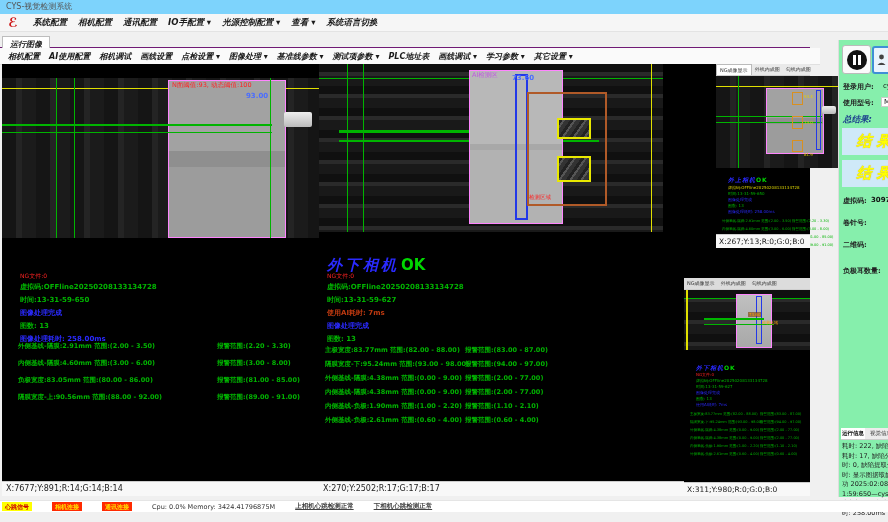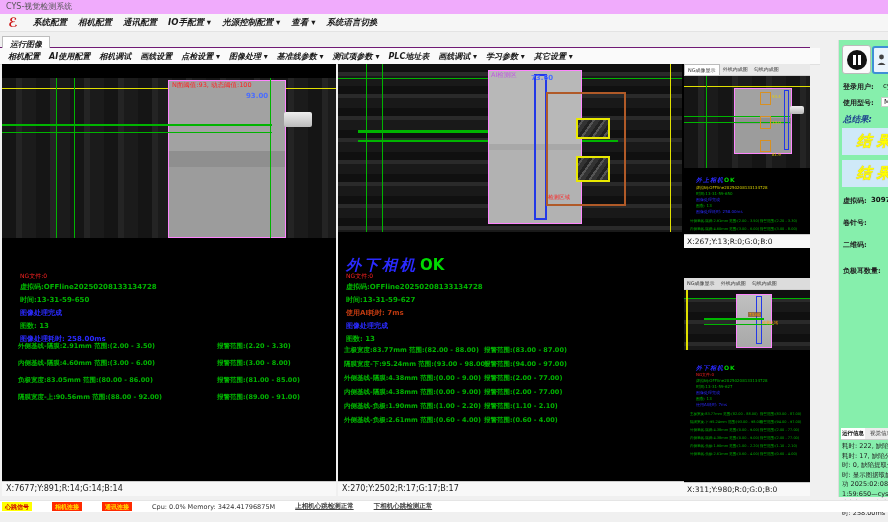--- a/index.html
+++ b/index.html
@@ -1,30 +1,30 @@
 <!DOCTYPE html>
 <html style="--green: #00b400; --blue: #2a2aff; --red: #ff2222; --yellow: #e0e000; --pink: #ff85ff; --brown: #b05a28; --result_bg: #cfe9f8; --result_text: #ffff00;"><head>
 <meta charset="utf-8">
 <style>
   html,body{margin:0;padding:0;}
   body{width:888px;height:522px;background:#ffffff;font-family:"DejaVu Sans",sans-serif;overflow:hidden;position:relative;}
   .win{position:absolute;inset:0;background:#f0f0f0;}
   
-  .titlebar{position:absolute;top:0;left:0;right:0;height:14px;background:#f0abfc;font-size:8px;color:#555;line-height:14px;padding-left:6px;}
+  .titlebar{position:absolute;top:0;left:0;right:0;height:14px;background:#7dd3fc;font-size:8px;color:#555;line-height:14px;padding-left:6px;}
   .menubar{position:absolute;top:14px;left:0;right:0;height:17px;background:#f6f6f6;border-bottom:1px solid #e3e3e3;display:flex;align-items:center;gap:11px;padding-left:4px;}
   .logo{color:#cc1111;font-weight:bold;font-style:italic;font-size:13px;width:18px;text-align:center;}
   .menu-item{font-size:8.5px;font-weight:bold;font-style:italic;color:#1a1a1a;cursor:default;}
   .tabrow{position:absolute;top:32px;left:0;right:78px;height:15px;background:#f0f0f0;border-bottom:1px solid #701a75;}
   .run-tab{display:inline-block;margin-left:2px;background:#ffffff;border:1px solid #bdbdbd;border-bottom:none;font-size:8px;font-weight:bold;font-style:italic;padding:2px 7px 1px 7px;color:#222;}
   .toolbar{position:absolute;top:48px;left:0;width:812px;height:16px;background:#fafafa;border-bottom:1px solid #e0e0e0;display:flex;align-items:center;gap:9px;padding-left:8px;}
   .tool-item{font-size:8px;font-weight:bold;font-style:italic;color:#1a1a1a;white-space:nowrap;}
   
   .img-panel{position:absolute;top:64px;height:432px;background:#000;}
   .panel-left{left:2px;width:334px;}
-  .panel-mid{left:338px;width:380px;}
+  .panel-mid{left:319px;width:380px;}
   .coord-footer{position:absolute;left:0;right:0;bottom:0;height:14px;background:#f8f8f8;border-top:1px solid #ccc;font-size:8px;color:#222;line-height:14px;padding-left:4px;}
   .hline{position:absolute;height:1px;}
   .vline{position:absolute;width:1px;}
   .yellow{background:var(--yellow);}
   .green-l{background:var(--green);}
   .ov-red{position:absolute;font-size:6.5px;color:var(--red);white-space:nowrap;}
   .ov-blue{position:absolute;font-size:7px;color:#4a6dff;font-weight:bold;white-space:nowrap;}
   .ov-violet{position:absolute;font-size:6.5px;color:#c05ae0;white-space:nowrap;}
   .machine{position:absolute;background:
     repeating-linear-gradient(90deg,#151515 0 14px,#242424 14px 20px,#1b1b1b 20px 34px);}
@@ -195,21 +195,21 @@
     <div class="mrow" style="left:6px;top:338px;"><span>内侧基线-负极:1.90mm 范围:(1.00 - 2.20)</span></div>
     <div class="mrow" style="left:146px;top:338px;"><span>报警范围:(1.10 - 2.10)</span></div>
     <div class="mrow" style="left:6px;top:352px;"><span>外侧基线-负极:2.61mm 范围:(0.60 - 4.00)</span></div>
     <div class="mrow" style="left:146px;top:352px;"><span>报警范围:(0.60 - 4.00)</span></div>
 
     <div class="coord-footer">X:270;Y:2502;R:17;G:17;B:17</div>
   </div>
 
   <div class="mini-col">
 
-    <div class="mini-panel" style="top:0;height:184px;">
+    <div class="mini-panel" style="top:0;height:184px;margin-left:32px;">
       <div class="mini-tabs">
         <span class="mini-tab active">NG成像显示</span>
         <span class="mini-tab">外线内成图</span>
         <span class="mini-tab">勾线内成图</span>
       </div>
       <div class="machine" style="left:0;top:12px;width:126px;height:92px;"></div>
       <div class="hline yellow" style="left:0;top:22px;width:126px;"></div>
       <div class="product" style="left:50px;top:24px;width:56px;height:64px;"></div>
       <div class="hline green-l" style="left:0;top:52px;width:106px;"></div>
       <div class="hline green-l" style="left:0;top:58px;width:106px;"></div>

